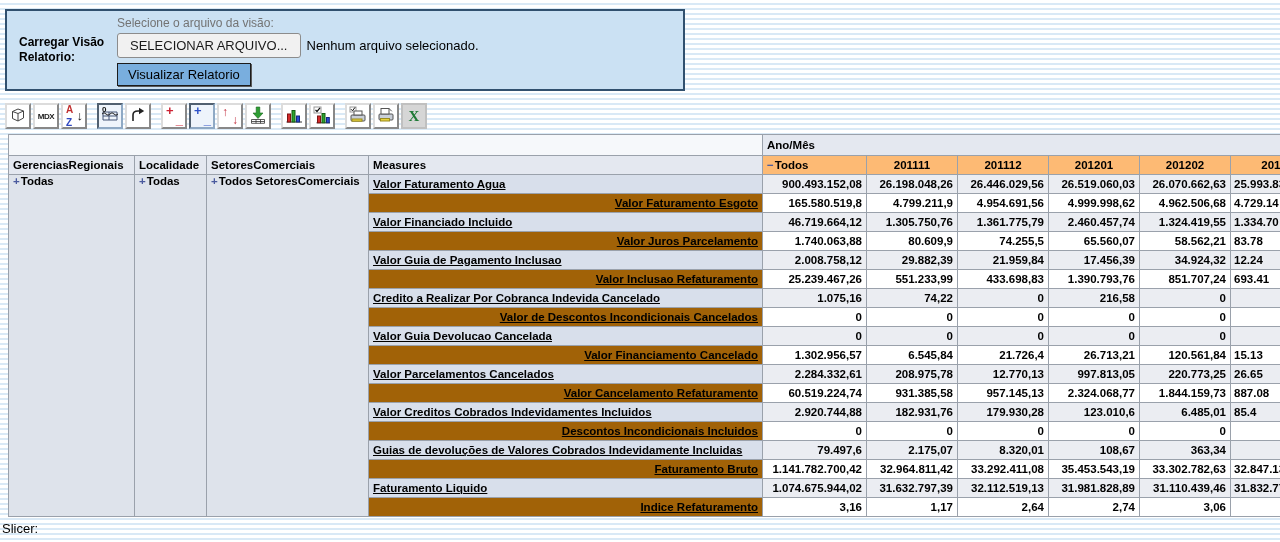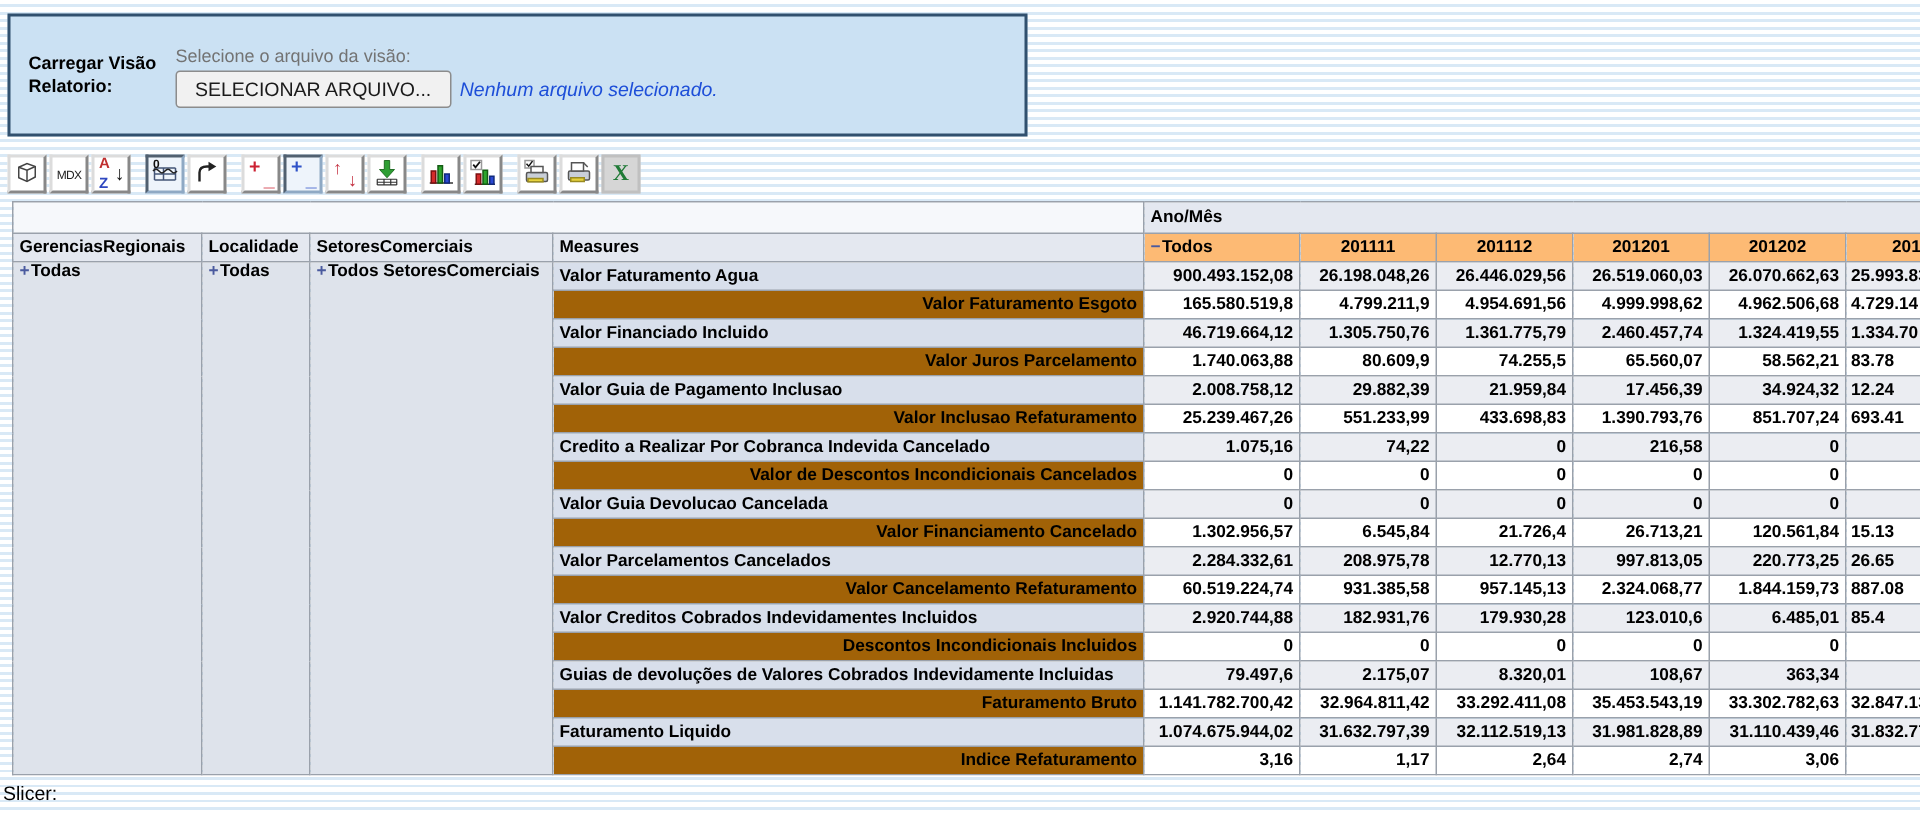--- a/index.html
+++ b/index.html
@@ -32,35 +32,35 @@
     font-family: "Liberation Sans", sans-serif;
     background: #79aede; border: 1px solid #1c1c1c;
     box-shadow: 1px 1px 0 #5a5a5a;
     font-size: 13px; color: #000; padding: 3px 10px; cursor: pointer;
   }
   .file-btn {
     font-family: "Liberation Sans", sans-serif;
     background: #f1f1f1; border: 1px solid #8c8c8c; border-radius: 3px;
     font-size: 13px; color: #1a1a1a; padding: 4px 12px; cursor: pointer;
   }
-  .file-status { font-size: 13px; color: #1d4ed8; font-style: italic; }
+  .file-status { font-size: 13px; color: #000000; }
   .view-btn { margin-top: 5px; }
 
   
   .toolbar { margin: 12px 0 0 5px; display: flex; align-items: center; }
   .tb-btn {
     width: 26px; height: 26px; margin-right: 2px;
     background: #ffffff; border: 2px outset #dcdcdc;
     display: inline-flex; align-items: center; justify-content: center;
     position: relative; cursor: pointer; padding: 0;
   }
   .tb-btn.pressed { border: 2px inset #8fa9c4; background: #eef4fb; }
   .tb-btn.disabled { background: #d6d6d6; border: 2px solid #c0c0c0; }
   .tb-gap { margin-left: 8px; }
-  .t-mdx { font-size: 8px; font-weight: normal; color: #222; letter-spacing: -0.5px; }
+  .t-mdx { font-size: 8px; font-weight: bold; color: #222; letter-spacing: -0.5px; }
   .sort-wrap { position: relative; width: 18px; height: 18px; }
   .sort-a { position: absolute; left: 1px; top: -3px; font-size: 10px; font-weight: bold; color: #c03030; }
   .sort-z { position: absolute; left: 1px; bottom: -3px; font-size: 10px; font-weight: bold; color: #3048c0; }
   .sort-arrow { position: absolute; right: 0; top: 1px; font-size: 13px; color: #111; }
   .zero-mark { position: absolute; left: 3px; top: 0px; font-size: 8px; font-weight: bold; color: #111; z-index: 2; }
   .pm-wrap { position: relative; width: 18px; height: 18px; }
   .pm-plus { position: absolute; left: 1px; top: -4px; font-size: 13px; font-weight: bold; }
   .pm-minus { position: absolute; right: 0px; bottom: -2px; font-size: 13px; font-weight: bold; }
   .pm-red .pm-plus, .pm-red .pm-minus { color: #cc2233; }
   .pm-blue .pm-plus, .pm-blue .pm-minus { color: #2f52c8; }
@@ -78,21 +78,21 @@
   }
   tr.hrow1 td { height: 21px; }
   .corner-cell { background: #f6f8fb; }
   .axis-cell { background: #e4e8f0; text-align: left; }
   .dim-header { background: #e4e8f0; text-align: left; font-weight: bold; }
   .measures-header { background: #e4e8f0; text-align: left; }
   .col-header { background: #fdba74; text-align: center; }
   .col-header.first { text-align: left; }
   .dim-cell { background: #dee3eb; vertical-align: top; text-align: left; padding-top: 2px; }
   .marker { color: #4a5a9e; font-weight: bold; margin-right: 1px; }
-  .measure-cell { text-align: left; font-size: 11px; }
+  .measure-cell { text-align: left; font-size: 11px; text-decoration: underline; }
   .value-cell { text-align: right; padding-right: 3px; }
   .value-cell.clip { text-align: left; padding-left: 3px; }
   tr.odd .measure-cell { background: #d8dfeb; }
   tr.even .measure-cell { background: #a16207; text-align: right; }
   tr.odd .value-cell { background: #ebedf2; }
   tr.even .value-cell { background: #ffffff; }
 
   .slicer { margin: 4px 0 0 2px; font-size: 13px; color: #000; }
 </style>
 </head>
@@ -100,20 +100,21 @@
 
 <div class="form-panel">
   <div class="load-section">
     <div class="bold-label">Carregar Visão Relatorio:</div>
     <div class="file-col">
       <div class="file-prompt">Selecione o arquivo da visão:</div>
       <div class="file-row">
         <button class="file-btn">SELECIONAR ARQUIVO...</button>
         <span class="file-status">Nenhum arquivo selecionado.</span>
       </div>
+      <button class="blue-btn view-btn">Visualizar Relatorio</button>
     </div>
   </div>
 </div>
 
 <div class="toolbar">
   <button class="tb-btn">
       <span><svg width="18" height="18" viewBox="0 0 18 18">
           <path d="M3.5 5.5 L9 3 L14.5 5 L14.5 12 L9 15 L3.5 12.5 Z" fill="#ffffff" stroke="#444"></path>
           <path d="M3.5 5.5 L9 7.5 L14.5 5 M9 7.5 L9 15" fill="none" stroke="#444"></path>
         </svg></span>

